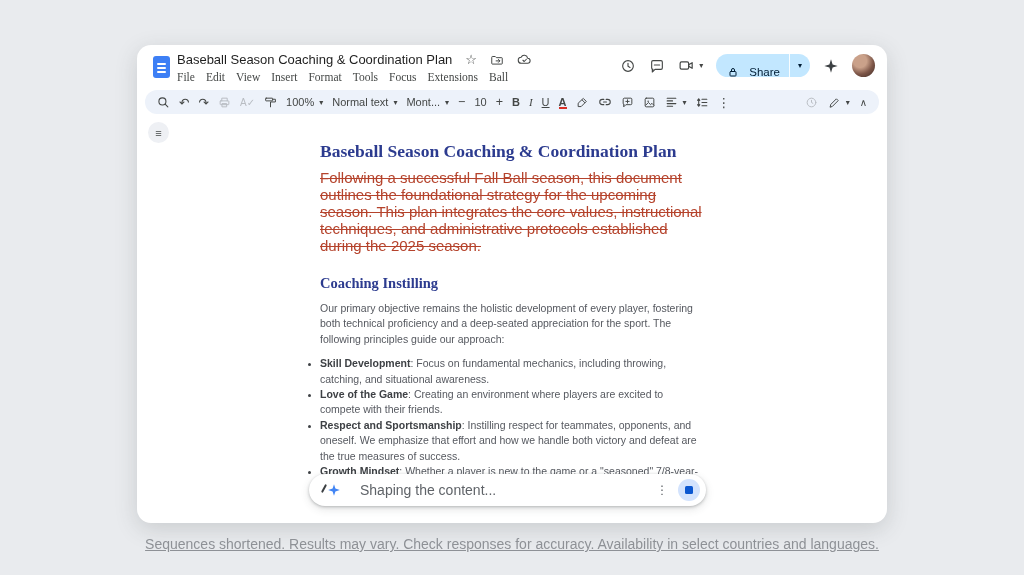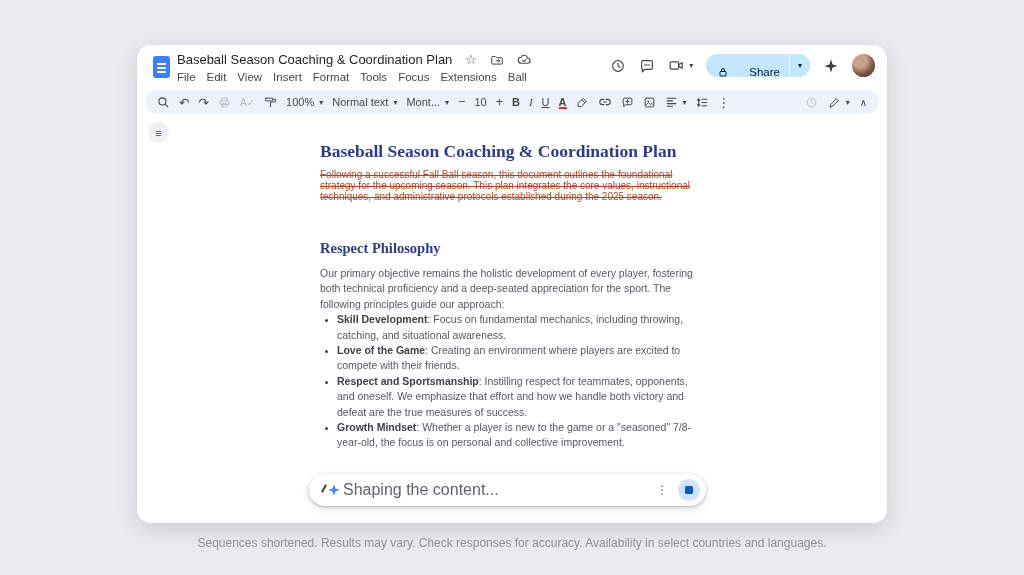--- a/index.html
+++ b/index.html
@@ -14,26 +14,26 @@
   .docs-icon { position:absolute; left:16px; top:11px; width:17px; height:22px;
                background:#3d7ff5; border-radius:3px; }
   .docs-icon i { position:absolute; left:4px; right:4px; height:1.6px; background:#fff; border-radius:1px; }
   .docs-icon i:nth-child(1){top:7px;} .docs-icon i:nth-child(2){top:11px;} .docs-icon i:nth-child(3){top:15px;}
 
   .title-row { position:absolute; left:40px; top:7px; display:flex; align-items:center; gap:13px; }
   .doc-title { font-size:13px; color:#1f1f1f; white-space:nowrap; }
   .title-ic { color:#444746; font-size:13px; line-height:13px; display:flex; align-items:center; }
 
   .menu-row { position:absolute; left:40px; top:26px; display:flex; gap:11px; font-size:11.5px; color:#444746; }
-  .menu-row span { cursor:default; }
+  .menu-row span { cursor:default;font-family:Liberation Serif, serif; }
 
   .header-right { position:absolute; right:12px; top:9px; display:flex; align-items:center; gap:13px; }
   .hr-ic { display:flex; align-items:center; }
   .share-btn { display:flex; align-items:stretch; background:#c2e7ff; border-radius:12px; height:23px; overflow:hidden; }
-  .share-main { display:flex; align-items:center; gap:20px; padding:12px 9px 0 11px; }
+  .share-main { display:flex; align-items:center; gap:10px; padding:12px 9px 0 11px; }
   .share-main span { font-size:11.5px; color:#001d35; }
   .share-caret { display:flex; align-items:center; padding:0 8px; border-left:1px solid rgba(255,255,255,.9); font-size:8px; color:#001d35; }
   .avatar { width:23px; height:23px; border-radius:50%;
             background:radial-gradient(circle at 35% 30%, #caa18a 0 30%, #7d5648 60%, #3c2a24 100%); }
 
   
   .toolbar { position:absolute; left:8px; top:45px; width:734px; height:24px;
              background:#edf2fa; border-radius:12px; display:flex; align-items:center;
              padding:0 12px; gap:9px; font-size:11px; color:#444746; }
   .tb { display:flex; align-items:center; gap:2px; white-space:nowrap; }
@@ -50,49 +50,49 @@
 
   
   .outline-btn { position:absolute; left:11px; top:77px; width:21px; height:21px; border-radius:50%;
                  background:#eef0f4; display:flex; align-items:center; justify-content:center;
                  font-size:11px; color:#444746; }
 
   
   .content { position:absolute; left:183px; top:96px; width:382px; }
   h1.doc-h1 { font-family:"Liberation Serif", serif; font-weight:bold; font-size:17.5px;
               line-height:21px; color:#2c3b8f; margin-bottom:7px; }
-  .del-para { font-size:10px; line-height:11px; color:#b5432c;
-              text-decoration:line-through; text-decoration-color:#b5432c; margin-bottom:38px; }
+  .del-para { font-size:15px; line-height:17px; color:#b5432c;
+              text-decoration:line-through; text-decoration-color:#b5432c; margin-bottom:21px; }
   h2.doc-h2 { font-family:"Liberation Serif", serif; font-weight:bold; font-size:14.5px;
               line-height:17px; color:#2c3b8f; margin-bottom:9px; }
-  .body-para { font-size:10.5px; line-height:15.4px; color:#55585f; margin-bottom:0; }
-  ul.doc-list { margin-left:17px; }
+  .body-para { font-size:10.5px; line-height:15.4px; color:#55585f; margin-bottom:9px; }
+  ul.doc-list { }
   ul.doc-list li { font-size:10.5px; line-height:15.4px; color:#55585f; }
   ul.doc-list li::marker { font-size:9px; color:#3e4145; }
   .b-term { font-weight:bold; color:#3e4145; }
 
   .gen-lines { position:absolute; left:183px; top:453px; width:390px; font-size:10.5px;
                line-height:16.5px; color:#6f737b; }
 
   
   .gem-pill { position:absolute; left:172px; top:429px; width:397px; height:32px; background:#fff;
               border-radius:16px; box-shadow:0 1px 3px rgba(60,64,67,.3), 0 3px 8px rgba(60,64,67,.15);
               display:flex; align-items:center; padding:0 6px 0 13px; z-index:5; }
   .gem-ic { position:relative; width:18px; height:16px; }
   .gem-ic .slash { position:absolute; left:1px; top:2px; width:2px; height:9px; background:#3c4043;
                    border-radius:1px; transform:rotate(28deg); }
-  .gem-status { font-size:16px; color:#5f6368; margin-left:3px; }
+  .gem-status { font-size:14px; color:#5f6368; margin-left:20px; }
   .gem-more { margin-left:auto; font-size:12px; color:#5f6368; padding:0 6px; }
   .stop-btn { width:22px; height:22px; border-radius:50%; background:#d3e3fd;
               display:flex; align-items:center; justify-content:center; margin-left:4px; }
   .stop-btn i { width:8px; height:8px; background:#0b57d0; border-radius:1.5px; }
 
   
   .footer-note { position:absolute; left:0; right:0; top:536px; text-align:center;
-                 font-size:12px; color:#8e9196; }
+                 font-size:14px; color:#8e9196;text-decoration:underline; }
 </style>
 </head>
 <body>
 
 <div class="window">
 
   <div class="docs-icon">
       <i></i>
       <i></i>
       <i></i>
@@ -265,21 +265,21 @@
     </span>
   </div>
 
   <div class="outline-btn">
     <span>≡</span>
   </div>
 
   <div class="content">
     <h1 class="doc-h1">Baseball Season Coaching &amp; Coordination Plan</h1>
     <p class="del-para">Following a successful Fall Ball season, this document outlines the foundational strategy for the upcoming season. This plan integrates the core values, instructional techniques, and administrative protocols established during the 2025 season.</p>
-    <h2 class="doc-h2">Respect Philosophy</h2>
+    <h2 class="doc-h2">Coaching Instilling</h2>
     <p class="body-para">Our primary objective remains the holistic development of every player, fostering both technical proficiency and a deep-seated appreciation for the sport. The following principles guide our approach:</p>
     <ul class="doc-list">
       <li>
         <span class="b-term">Skill Development</span><span>: Focus on fundamental mechanics, including throwing, catching, and situational awareness.</span>
       </li>
       <li>
         <span class="b-term">Love of the Game</span><span>: Creating an environment where players are excited to compete with their friends.</span>
       </li>
       <li>
         <span class="b-term">Respect and Sportsmanship</span><span>: Instilling respect for teammates, opponents, and oneself. We emphasize that effort and how we handle both victory and defeat are the true measures of success.</span>

